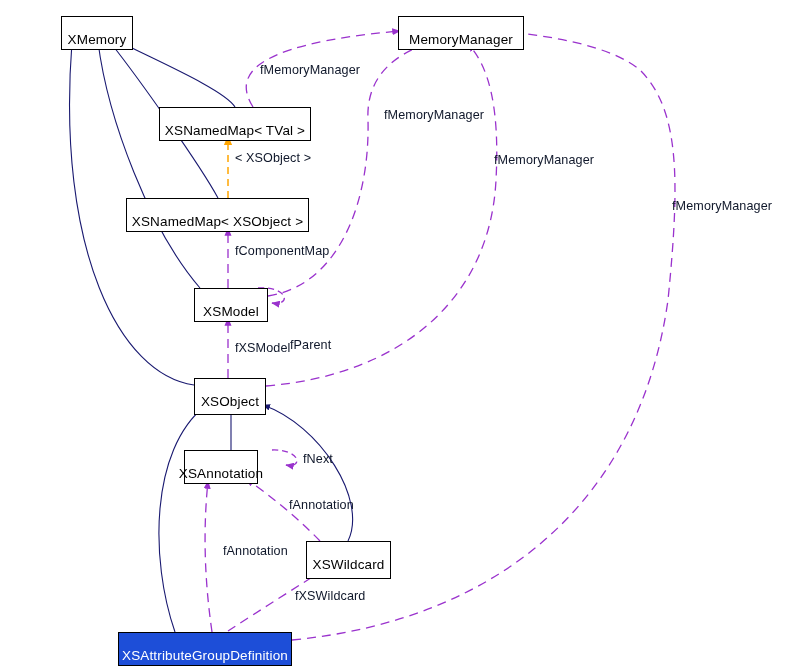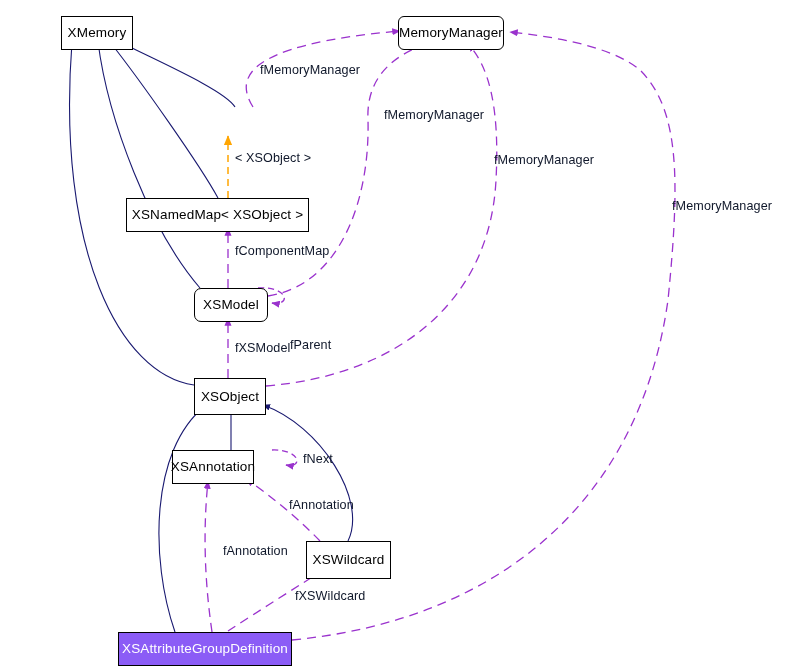--- a/index.html
+++ b/index.html
@@ -12,27 +12,27 @@
   }
   svg.edges{position:absolute;left:0;top:0;width:788px;height:670px;}
   .node{
     position:absolute;
     box-sizing:border-box;
     border:1px solid #000000;
     background:#ffffff;
     color:#000000;
     font-size:13.5px;
     line-height:1;
-    display:flex;align-items:center;justify-content:center;
+    display:flex;align-items:flex-start;justify-content:center;
     white-space:nowrap;
     padding:16px 6px;
     letter-spacing:0.15px;
   }
   .node.current{
-    background:#8b5cf6;
+    background:#1d4ed8;
     color:#ffffff;
     border:1px solid #000000;
   }
   .edge-label{
     position:absolute;
     font-size:12.6px;
     color:#0f172a;
     white-space:nowrap;
     line-height:1;
     letter-spacing:0.1px;
@@ -153,38 +153,41 @@
       XSWildcard  (fXSWildcard) --&gt;
     <g>
       <path d="M228,631 C260,610 300,585 328,567" fill="none" stroke="#9a32cd" stroke-width="1.3" stroke-dasharray="9,6" marker-end="url(#purpleArrow)"></path>
     </g>
   </svg>
 
   <div class="node" style="left:61px;top:16px;width:72px;height:21px;">
     <span>XMemory</span>
   </div>
 
-  <div class="node" style="left:398px;top:16px;width:106px;height:21px;border-radius:6px;">
+  <div class="node" style="left:398px;top:16px;width:126px;height:21px;">
     <span>MemoryManager</span>
   </div>
 
+  <div class="node" style="left:159px;top:107px;width:152px;height:21px;">
+    <span>XSNamedMap&lt; TVal &gt;</span>
+  </div>
 
   <div class="node" style="left:126px;top:198px;width:183px;height:21px;">
     <span>XSNamedMap&lt; XSObject &gt;</span>
   </div>
 
-  <div class="node" style="left:194px;top:288px;width:74px;height:21px;border-radius:7px;">
+  <div class="node" style="left:194px;top:288px;width:74px;height:21px;">
     <span>XSModel</span>
   </div>
 
   <div class="node" style="left:194px;top:378px;width:72px;height:37px;">
     <span>XSObject</span>
   </div>
 
-  <div class="node" style="left:172px;top:450px;width:82px;height:22px;">
+  <div class="node" style="left:184px;top:450px;width:74px;height:22px;">
     <span>XSAnnotation</span>
   </div>
 
   <div class="node" style="left:306px;top:541px;width:85px;height:38px;">
     <span>XSWildcard</span>
   </div>
 
   <div class="node current" style="left:118px;top:632px;width:174px;height:22px;">
     <span>XSAttributeGroupDefinition</span>
   </div>

